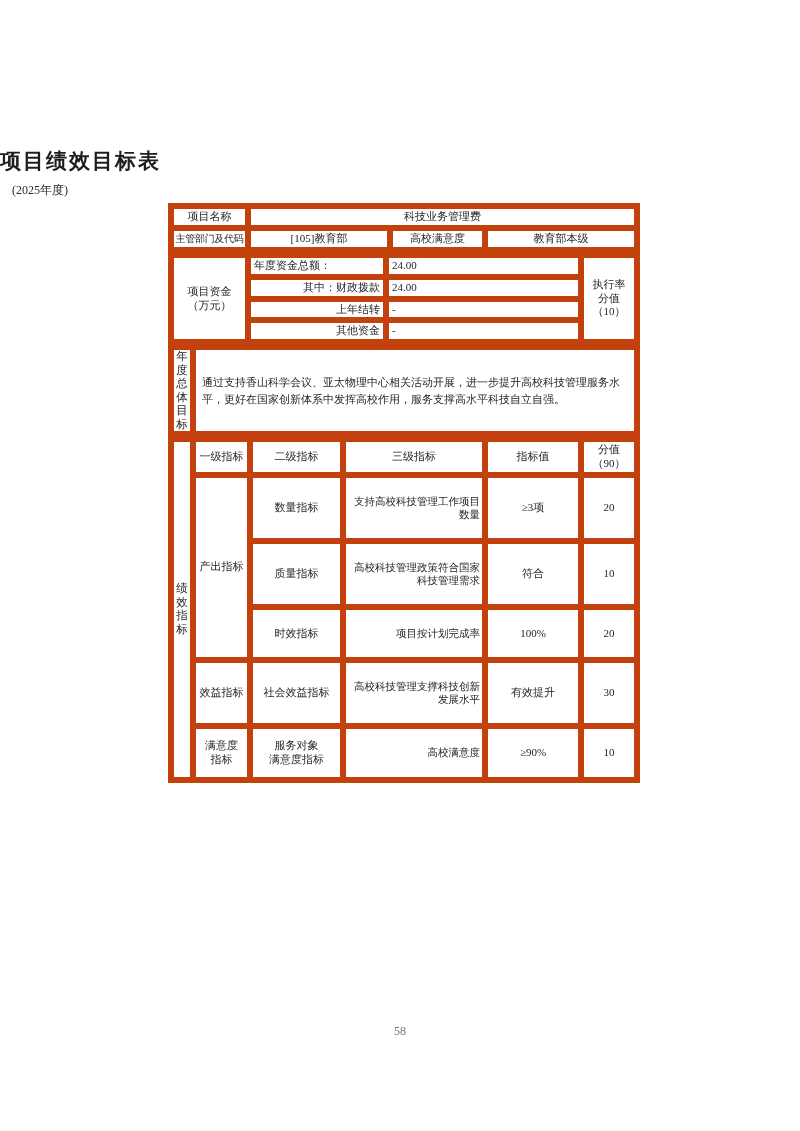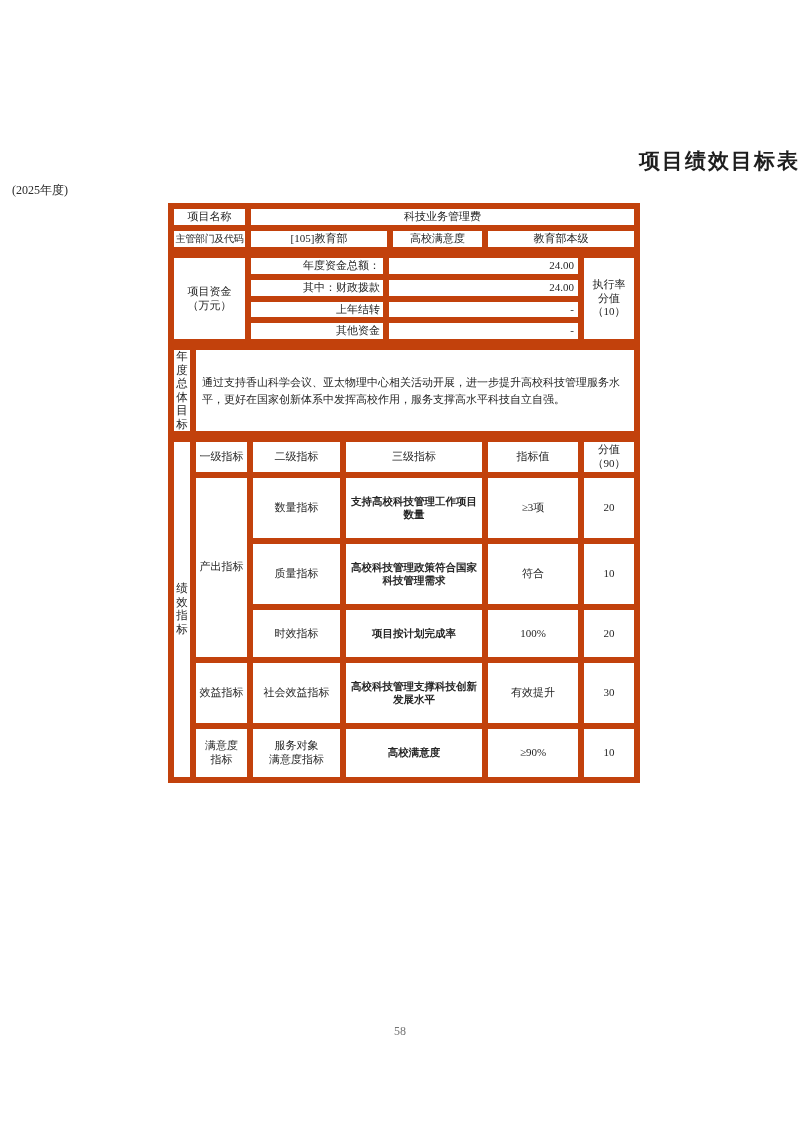--- a/index.html
+++ b/index.html
@@ -6,27 +6,26 @@
   html, body { width: 800px; height: 1131px; }
   body {
     position: relative;
     background: #ffffff;
     font-family: "Liberation Serif", "DejaVu Serif", serif;
     color: #262626;
   }
   .doc-title {
     position: absolute;
     top: 147px; left: 0; width: 100%;
-    text-align: right;
+    text-align: left;
     font-family: "Liberation Sans", "DejaVu Sans", sans-serif;
     font-weight: bold;
     font-size: 21px;
     letter-spacing: 2px;
     color: #1e1e1e;
-    padding-left: 28px;
   }
   .doc-subtitle {
     position: absolute;
     top: 182px; left: 12px; width: 100%;
     text-align: left;
     font-size: 12px;
     color: #2a2a2a;
   }
   .tbl-wrap {
     position: absolute;
@@ -44,42 +43,41 @@
     font-size: 11px;
     line-height: 1.25;
     padding: 1px 3px;
     vertical-align: middle;
     text-align: center;
     overflow: hidden;
   }
   .h22 td { height: 22px; }
   .h19 td { height: 19px; }
   td.small { font-size: 10px; padding: 1px 1px; letter-spacing: -0.3px; }
-  td.al { text-align: right; }
+  td.al { text-align: left; }
   td.ar { text-align: right; }
-  td.num { text-align: right; padding-right: 4px; font-family: Liberation Serif, serif; }
+  td.num { text-align: left; padding-right: 4px; font-family: Liberation Serif, serif; }
   td.preline { white-space: pre-line; }
   td.vertical {
     padding: 0;
     word-break: break-all;
     line-height: 13.5px;
     font-size: 11.5px;
   }
   td.goal-text {
     text-align: left;
     padding: 4px 6px;
     line-height: 1.5;
     font-size: 11px;
   }
   td.lvl3 {
-    text-align: center;
+    text-align: right;
     padding: 17px 2px;
     font-size: 10.5px;
     line-height: 1.25;
-    font-weight: bold;
   }
   .page-number {
     position: absolute;
     top: 1024px; left: 0; width: 100%;
     text-align: center;
     font-size: 12px;
     color: #737373;
   }
 </style>
 </head>

